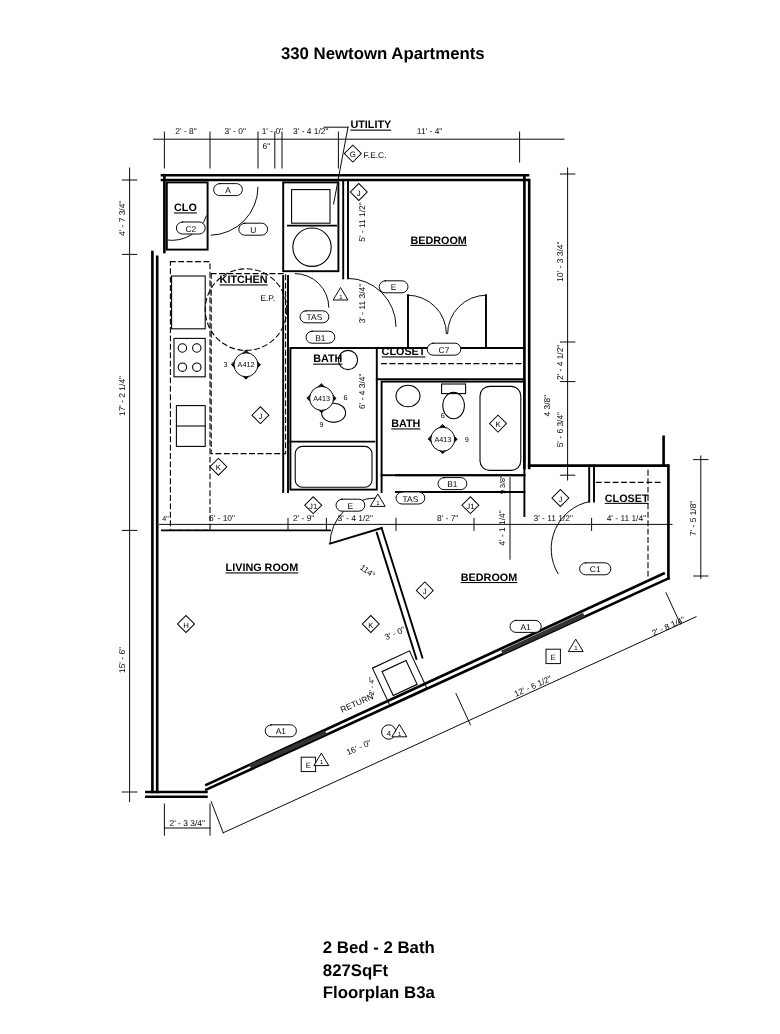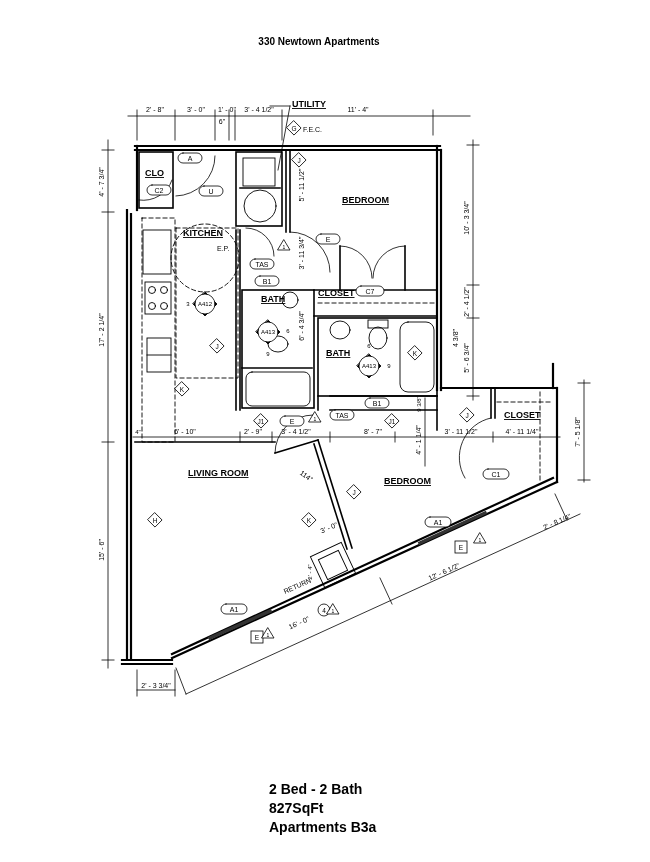--- a/index.html
+++ b/index.html
@@ -1,17 +1,17 @@
 <!DOCTYPE html>
 <html><head>
   <meta charset="utf-8">
   <style>
     html, body { margin: 0; padding: 0; background: #ffffff; }
     body { width: 650px; height: 862px; position: relative; overflow: hidden; font-family: "Liberation Sans", sans-serif; color: #000; }
-    .title { position: absolute; left: 0; width: 638px; top: 36px; text-align: center; font-weight: bold; font-size: 10px; }
+    .title { position: absolute; left: 0; width: 638px; top: 36px; text-align: center; font-weight: bold; font-size: 14px; }
     .info { position: absolute; left: 269px; top: 780px; font-weight: bold; font-size: 14px; line-height: 19px; }
     .info div { white-space: nowrap; }
     svg.plan { position: absolute; left: 0; top: 0; }
     svg text { font-family: "Liberation Sans", sans-serif; }
   </style>
 </head>
 <body>
 
 <div class="title">330 Newtown Apartments</div>
 
@@ -327,14 +327,14 @@
     <text x="288" y="333">6</text>
     <text x="268" y="356">9</text>
     <text x="369" y="348">6</text>
     <text x="389" y="368">9</text>
   </g>
 </svg>
 
 <div class="info">
   <div>2 Bed - 2 Bath</div>
   <div>827SqFt</div>
-  <div>Apartments B3a</div>
+  <div>Floorplan B3a</div>
 </div>
 
 </body></html>

